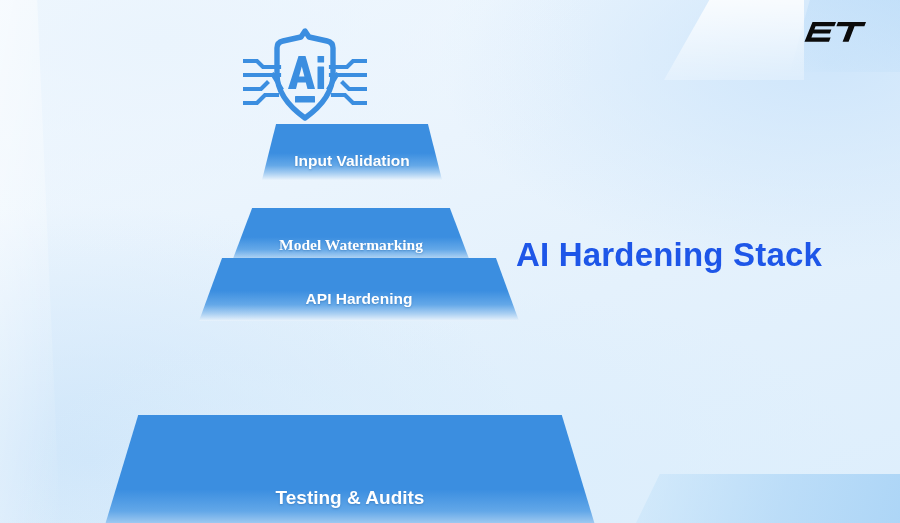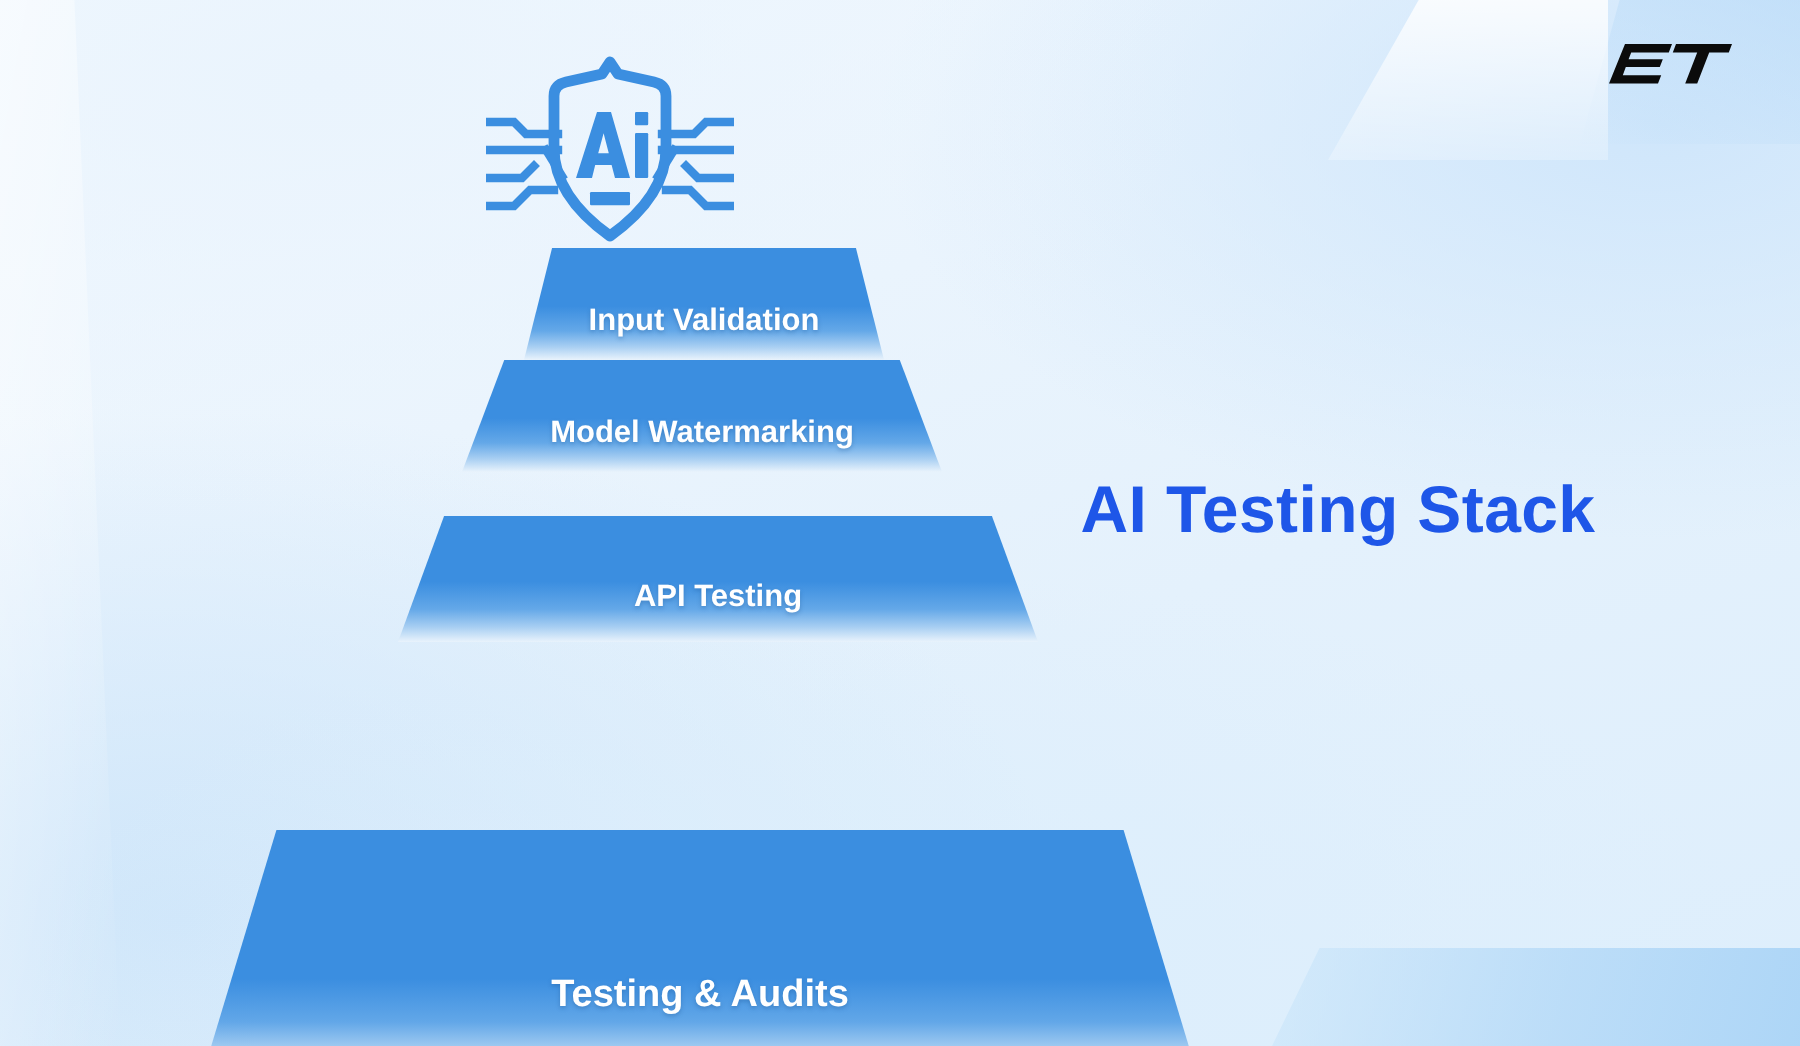--- a/index.html
+++ b/index.html
@@ -137,22 +137,23 @@
   }
 
   
   #layer-1 {
     left: 216px; top: 124px; width: 180px; height: 56px;
     clip-path: polygon(7.8% 0%, 92.2% 0%, 100% 100%, 0% 100%);
   }
   #layer-1 .layer-label { font-size: 15.5px; margin-top: 18px; }
 
   #layer-2 {
-    left: 185px; top: 180px; width: 240px; height: 56px;
+    left: 185px; top: 208px; width: 240px; height: 56px;
     clip-path: polygon(8.8% 0%, 91.2% 0%, 100% 100%, 0% 100%);
+    font-family: Liberation Serif, serif;
   }
   #layer-2 .layer-label { font-size: 15.5px; margin-top: 18px; }
 
   #layer-3 {
     left: 153px; top: 258px; width: 320px; height: 63px;
     clip-path: polygon(7.2% 0%, 92.8% 0%, 100% 100%, 0% 100%);
   }
   #layer-3 .layer-label { font-size: 15.5px; margin-top: 18px; }
 
   #layer-4 {
@@ -234,27 +235,27 @@
 
     <div class="layer" id="layer-1">
       <span class="layer-label">Input Validation</span>
     </div>
 
     <div class="layer" id="layer-2">
       <span class="layer-label">Model Watermarking</span>
     </div>
 
     <div class="layer" id="layer-3">
-      <span class="layer-label">API Testing</span>
+      <span class="layer-label">API Hardening</span>
     </div>
 
 
     <div class="layer" id="layer-5">
       <span class="layer-label">Testing &amp; Audits</span>
     </div>
 
   </div>
 
-  <div id="title">AI Testing Stack</div>
+  <div id="title">AI Hardening Stack</div>
 
   <div id="footer-band"></div>
 
 </div>
 
 </body></html>

